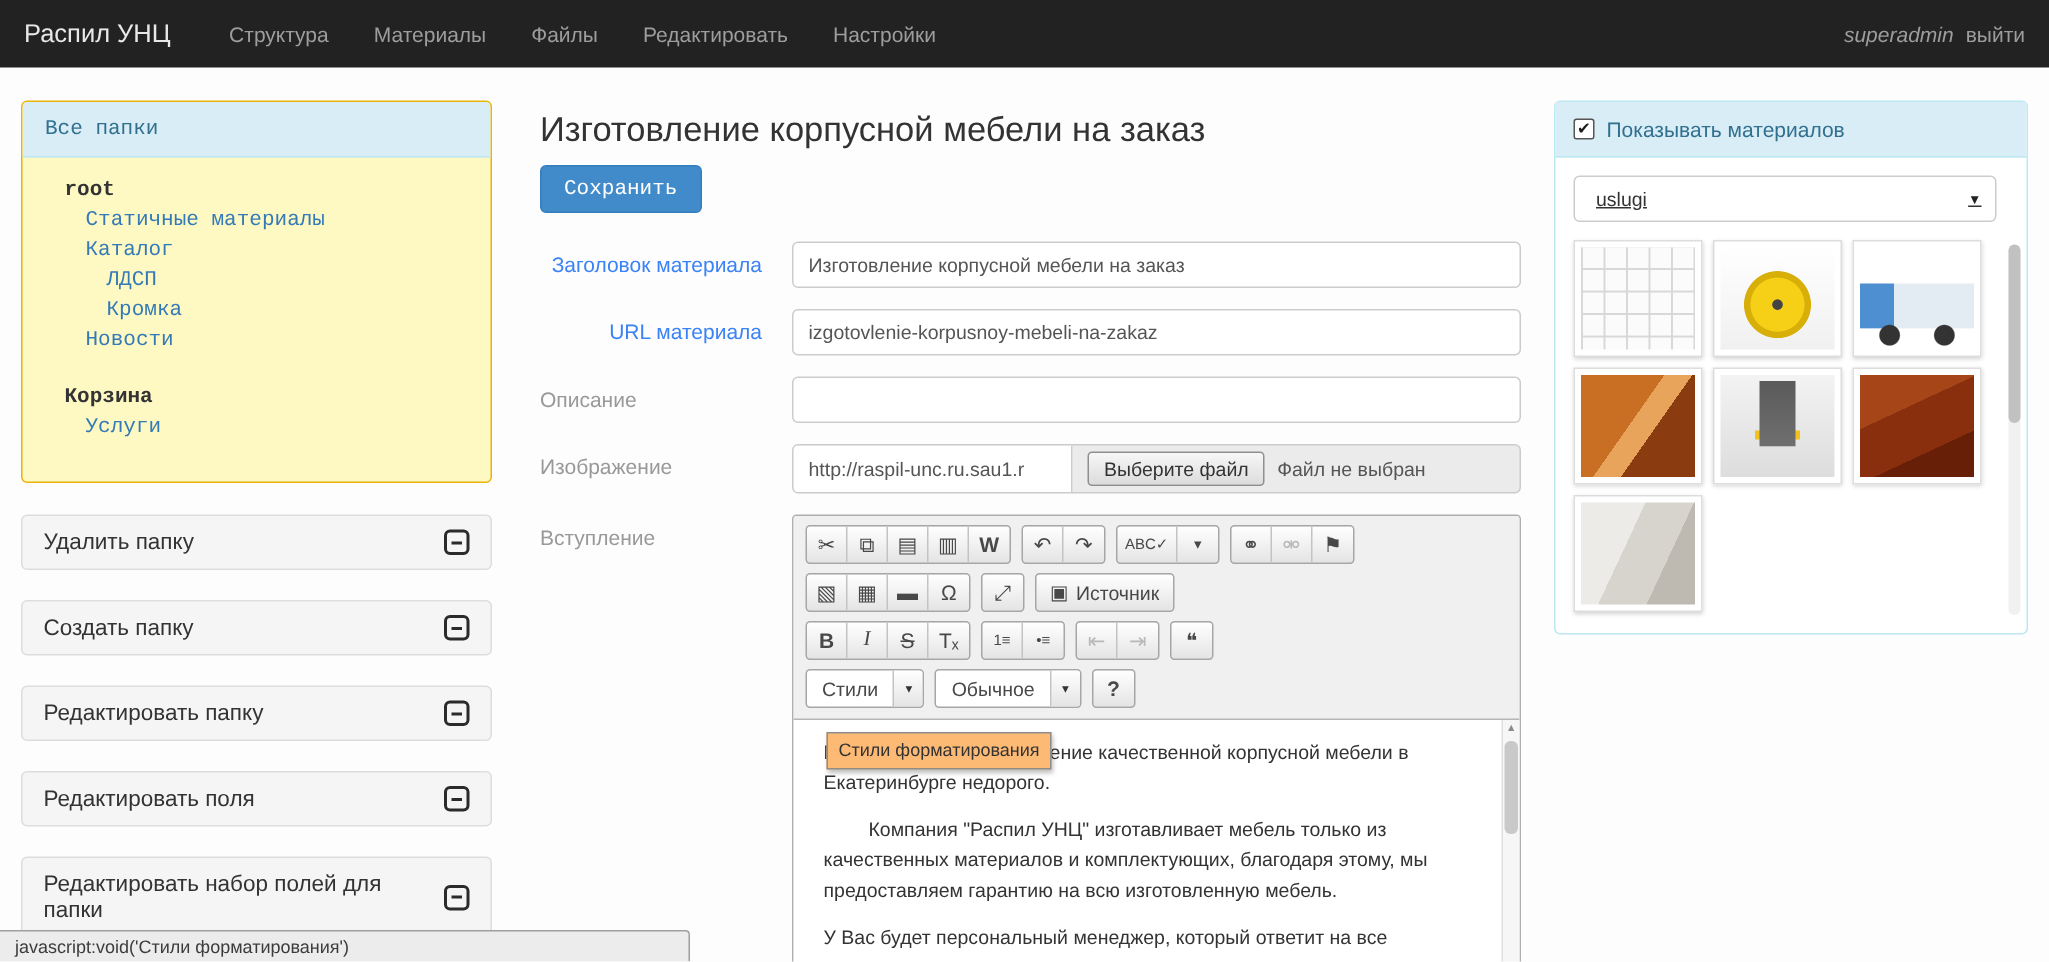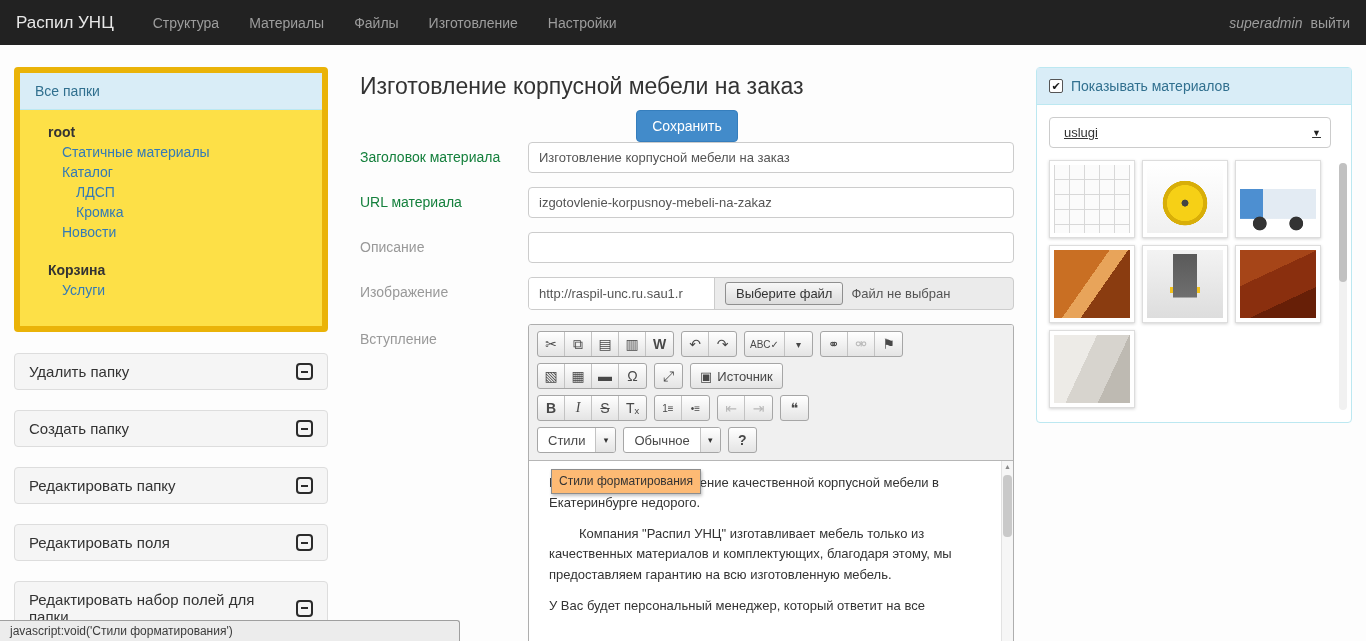--- a/index.html
+++ b/index.html
@@ -16,46 +16,46 @@
   .navbar .nav-user { font-style: italic; }
   .navbar .nav-logout { cursor: pointer; }
 
   
   .content { display: flex; padding: 22px 14px 0 14px; align-items: flex-start; }
   .sidebar { width: 314px; flex: none; }
   .main-col { flex: 1; margin-left: 18px; margin-right: 22px; padding-left: 14px; }
   .right-col { width: 316px; flex: none; }
 
   
-  .folders-panel { border: 6px solid #eab308; border-radius: 4px; overflow: hidden; background: #fde047; margin-bottom: 21px; }
+  .folders-panel { border: 1px solid #eab308; border-radius: 4px; overflow: hidden; background: #fef9c3; margin-bottom: 21px; font-family: Liberation Mono, monospace; }
   .folders-header { background: #d9edf7; color: #31708f; padding: 10px 15px; font-size: 14px; border-bottom: 1px solid #bce8f1; cursor: pointer; }
   .folders-body { padding: 12px 15px 26px 28px; }
   .tree-item { line-height: 20px; font-size: 14px; cursor: pointer; }
   .tree-item.link { color: #337ab7; }
   .tree-item.bold { font-weight: bold; color: #333; }
   .lvl0 { padding-left: 0; }
   .lvl1 { padding-left: 14px; }
   .lvl2 { padding-left: 28px; }
   .tree-gap { margin-top: 18px; }
 
   
   .acc-panel { background: #f5f5f5; border: 1px solid #ddd; border-radius: 4px; padding: 9px 14px;
     display: flex; justify-content: space-between; align-items: center; margin-bottom: 20px;
     font-size: 15px; color: #333; cursor: pointer; }
   .acc-panel .toggle { width: 17px; height: 17px; border: 2px solid #2b2b2b; border-radius: 4px; position: relative; flex: none; margin-left: 10px; }
   .acc-panel .toggle i { position: absolute; left: 3px; right: 3px; top: 50%; margin-top: -1px; height: 2px; background: #2b2b2b; }
 
   
   .page-title { font-size: 23px; font-weight: 500; color: #333; margin: 6px 0 10px 0; }
-  .save-row { display: flex; justify-content: center; margin-bottom: 0; }
+  .save-row { display: flex; justify-content: flex-start; margin-bottom: 19px; font-family: Liberation Mono, monospace; }
   .btn-save { background: #428bca; border: 1px solid #357ebd; color: #fff; font-size: 14px;
     padding: 7px 15px; border-radius: 4px; cursor: pointer; font-family: inherit; }
   .form-row { display: flex; margin-bottom: 14px; }
   .form-label { width: 168px; flex: none; padding: 6px 20px 0 0; font-size: 14px; line-height: 1.35; }
-  .label-blue { color: #15803d; }
+  .label-blue { color: #3b82f6; text-align: right; }
   .label-gray { color: #999; }
   .form-input { flex: 1; height: 31px; border: 1px solid #ccc; border-radius: 4px; padding: 4px 10px;
     font-size: 13px; color: #555; background: #fff; font-family: inherit; }
   .image-field { flex: 1; display: flex; align-items: center; background: #ebebeb; border: 1px solid #ccc;
     border-radius: 4px; overflow: hidden; height: 33px; }
   .image-field input { width: 186px; flex: none; border: none; border-right: 1px solid #ccc; height: 100%;
     background: #fff; padding: 0 10px; font-size: 13px; color: #555; font-family: inherit; }
   .file-btn { margin: 0 8px 0 10px; background: linear-gradient(#f7f7f7, #dcdcdc); border: 1px solid #8f8f8f;
     border-radius: 3px; padding: 3px 10px; font-size: 13px; color: #333; cursor: pointer; font-family: inherit; flex: none; }
   .file-status { font-size: 13px; color: #555; white-space: nowrap; }
@@ -132,21 +132,21 @@
     padding: 3px 10px; font-size: 12px; color: #3c3c3c; }
 </style>
 </head>
 <body>
 
 <div class="navbar">
   <a class="brand">Распил УНЦ</a>
   <span class="nav-item">Структура</span>
   <span class="nav-item">Материалы</span>
   <span class="nav-item">Файлы</span>
-  <span class="nav-item">Изготовление</span>
+  <span class="nav-item">Редактировать</span>
   <span class="nav-item">Настройки</span>
   <span class="nav-right">
     <span class="nav-user">superadmin</span>
     <span class="nav-logout">выйти</span>
   </span>
 </div>
 
 <div class="content">
 
   <div class="sidebar">

